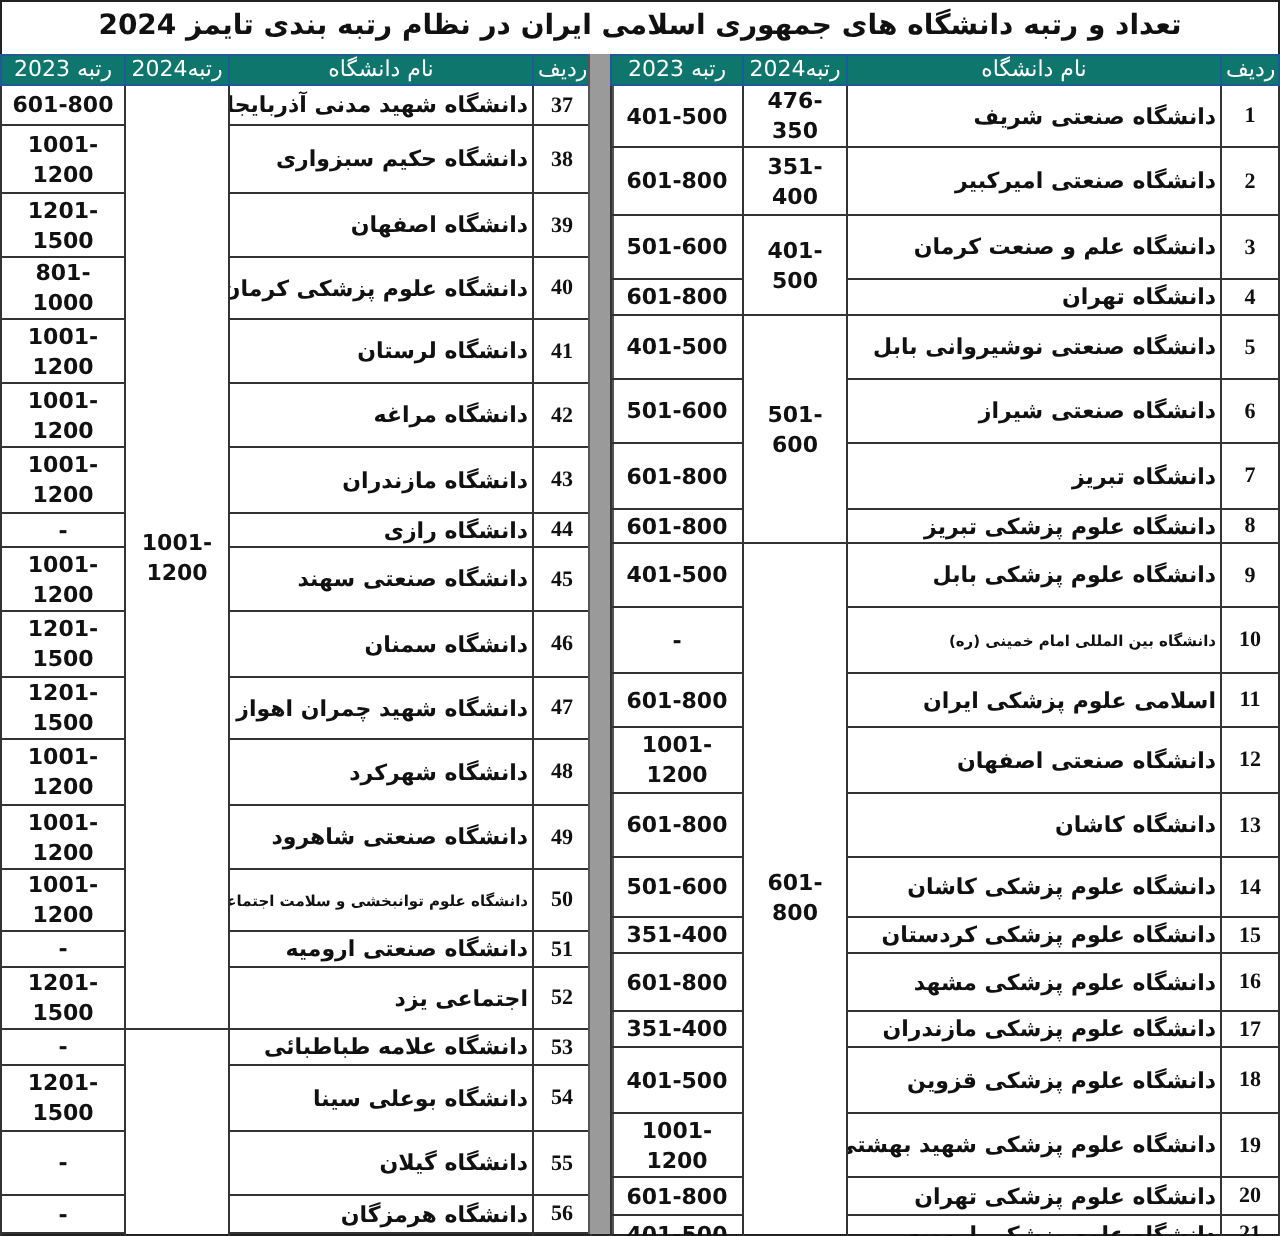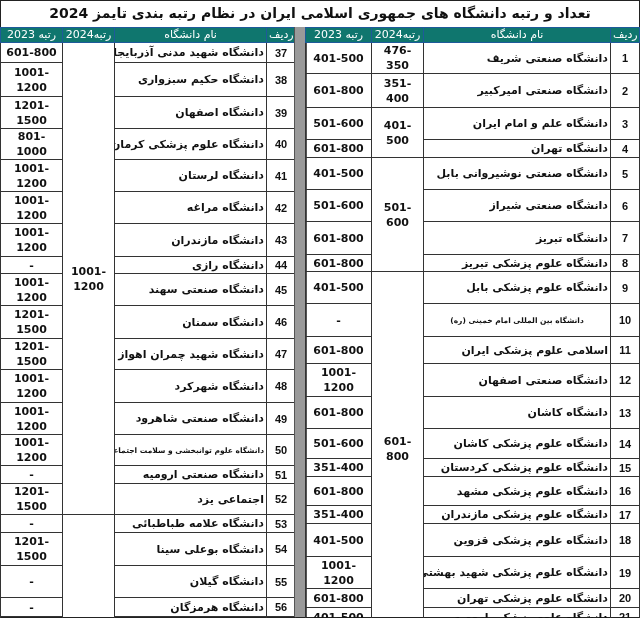--- a/index.html
+++ b/index.html
@@ -3,25 +3,25 @@
 <meta charset="utf-8">
 <style>
   html, body { margin:0; padding:0; background:#fff; }
   body { width:640px; height:618px; overflow:hidden; font-family:"DejaVu Sans", sans-serif; }
   .frame { position:absolute; left:0; top:0; width:638px; height:616px; border:1px solid #222; }
   .title { position:absolute; left:0; top:0; width:640px; height:27px; text-align:center; line-height:27px;
            font-size:14px; font-weight:bold; color:#111; direction:rtl; }
   .tbl { position:absolute; top:27px; border-collapse:collapse; table-layout:fixed; }
   .tbl td, .tbl th { border:1px solid #333; padding:0 2px; font-size:11px; font-weight:bold; color:#111; overflow:hidden; }
   .tbl th { background:#0f766e; color:#fff; font-weight:normal; height:14px; font-size:11px; border-color:#1e5a9a; line-height:14px;}
-  .num { text-align:center; font-family:Liberation Sans, sans-serif; }
+  .num { text-align:center; font-family:Liberation Serif, serif; }
   .name { text-align:right; direction:rtl; font-size:10px; white-space:nowrap; }
   .rank { text-align:center; line-height:15px; }
   .sep { position:absolute; left:294px; top:27px; width:11px; height:590px; background:#9a9a9a; border-left:1px solid #555; border-right:1px solid #555; }
-  .rowsmall { font-size:7.5px !important;text-align:center; }
+  .rowsmall { font-size:7.5px !important; }
 </style>
 </head>
 <body>
 
 <div class="frame"></div>
 <div class="title">تعداد و رتبه دانشگاه های جمهوری اسلامی ایران در نظام رتبه بندی تایمز 2024</div>
 
 <table class="tbl" id="left-tbl" style="left:0; width:295px;">
   <colgroup>
       <col style="width:62px">
@@ -174,21 +174,21 @@
       </tr>
       <tr style="height: 34px;">
         <td class="rank">601-800</td>
         <td class="rank" rowspan="1">351-400</td>
         <td class="name">دانشگاه صنعتی امیرکبیر</td>
         <td class="num">2</td>
       </tr>
       <tr style="height: 32px;">
         <td class="rank">501-600</td>
         <td class="rank" rowspan="2">401-500</td>
-        <td class="name">دانشگاه علم و امام ایران</td>
+        <td class="name">دانشگاه علم و صنعت کرمان</td>
         <td class="num">3</td>
       </tr>
       <tr style="height: 18px;">
         <td class="rank">601-800</td>
         <td class="name">دانشگاه تهران</td>
         <td class="num">4</td>
       </tr>
       <tr style="height: 32px;">
         <td class="rank">401-500</td>
         <td class="rank" rowspan="4">501-600</td>

